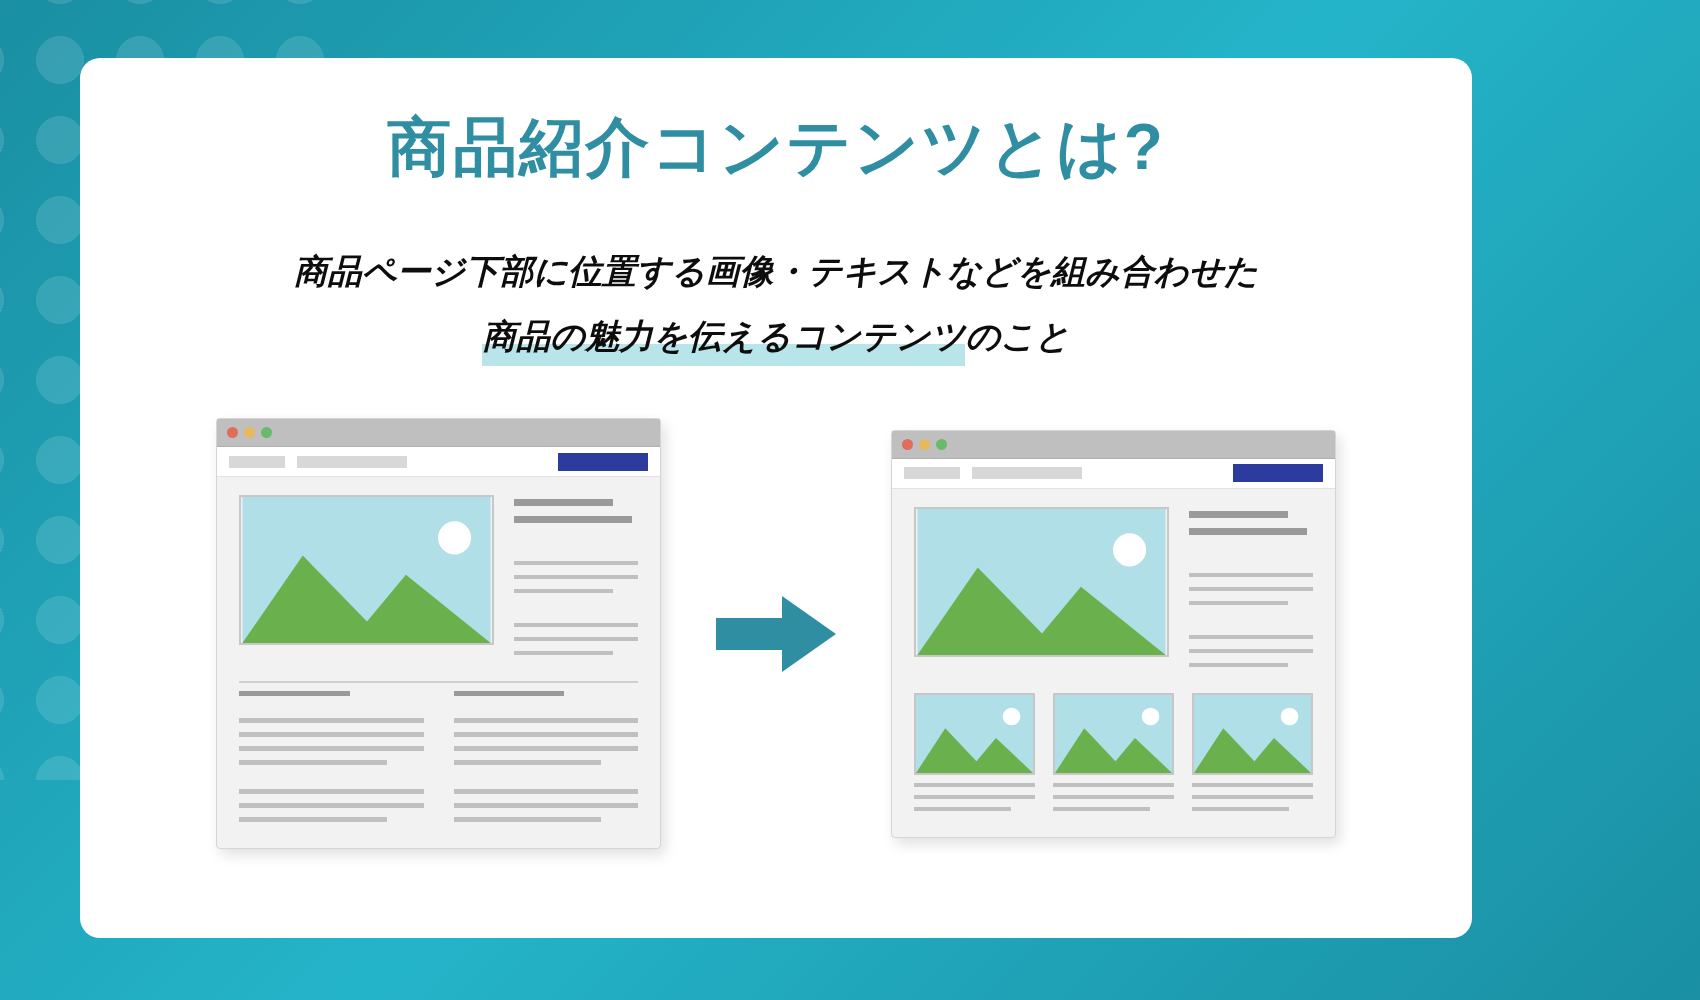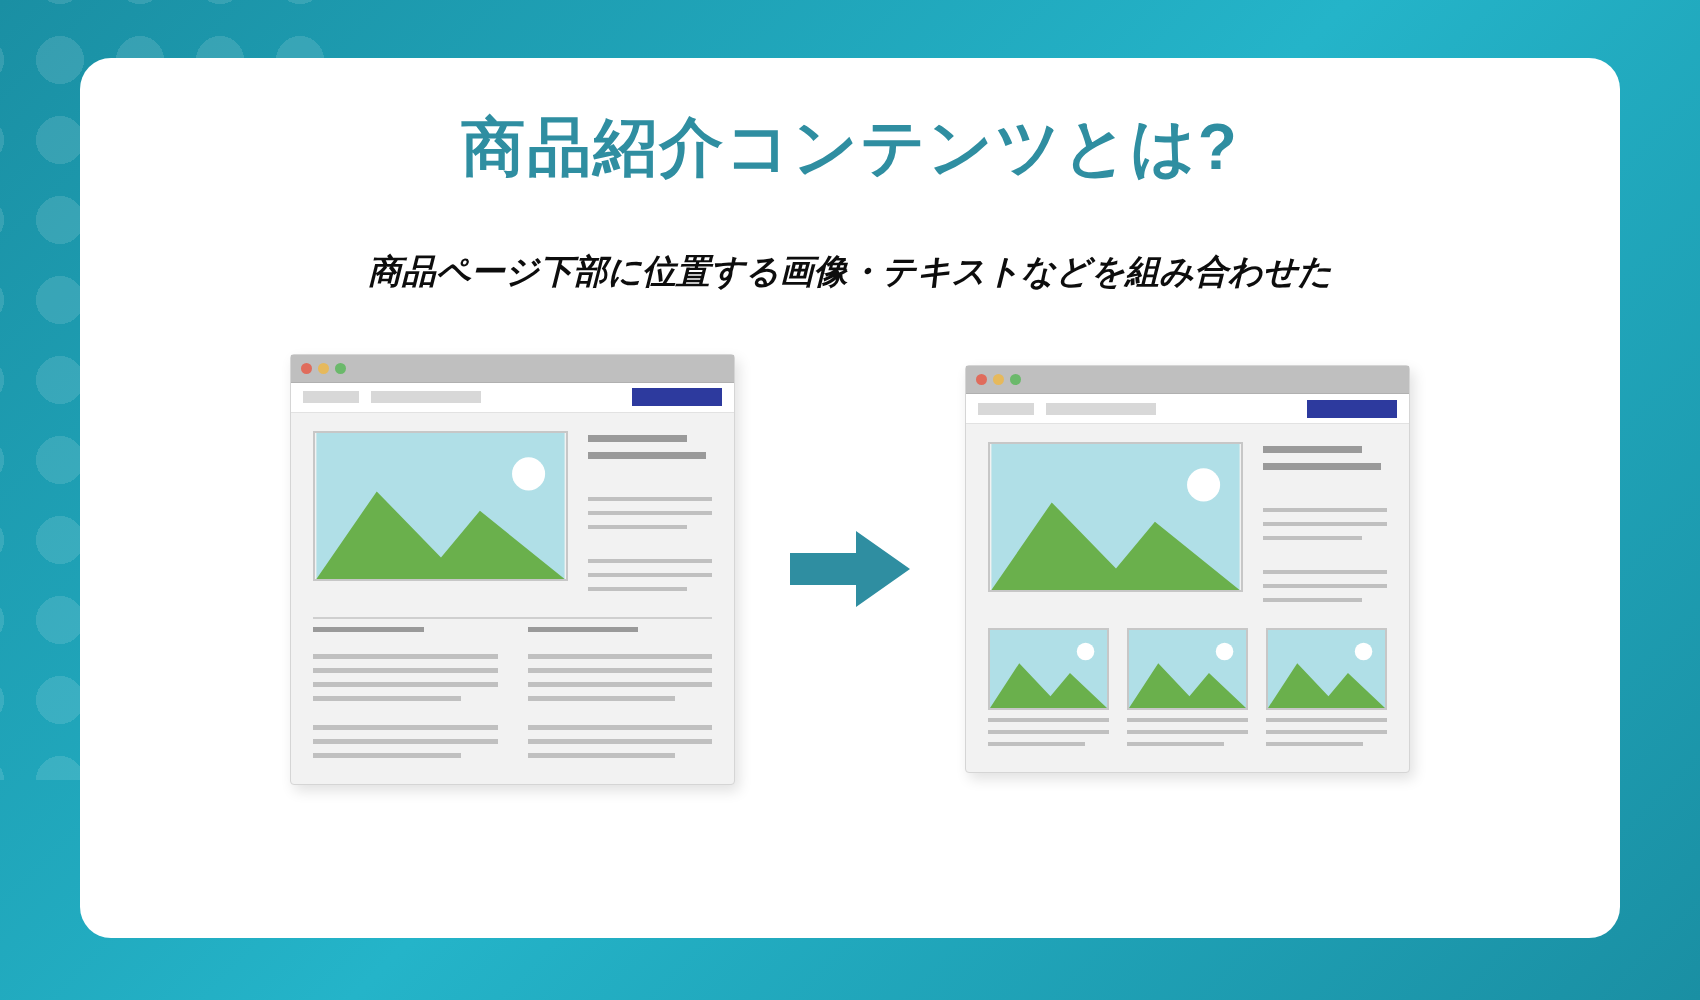--- a/index.html
+++ b/index.html
@@ -17,24 +17,24 @@
   width: 340px;
   height: 780px;
   background-image: radial-gradient(circle, rgba(255,255,255,0.12) 24px, transparent 24px);
   background-size: 80px 80px;
   background-position: 20px 20px;
 }
 .card {
   position: absolute;
   left: 80px;
   top: 58px;
-  width: 1540px;
+  width: 1392px;
   height: 880px;
   background: #fff;
-  border-radius: 31px;
+  border-radius: 20px;
   padding: 46px 100px 48px;
 }
 .title {
   color: #2f8ea1;
   font-size: 64px;
   font-weight: 700;
   text-align: center;
   letter-spacing: 2px;
 }
 .desc {
@@ -121,20 +121,23 @@
 </head>
 <body>
 
 <div class="dots"></div>
 
 <div class="card">
   <h1 class="title">商品紹介コンテンツとは?</h1>
 
   <div class="desc">
     <div>商品ページ下部に位置する画像・テキストなどを組み合わせた</div>
+    <div>
+      <span class="highlight">商品の魅力を伝えるコンテンツ</span><span>のこと</span>
+    </div>
   </div>
 
   <div class="row">
 
     <div class="browser">
       <div class="titlebar">
         <span class="dot r"></span>
         <span class="dot y"></span>
         <span class="dot g"></span>
       </div>

